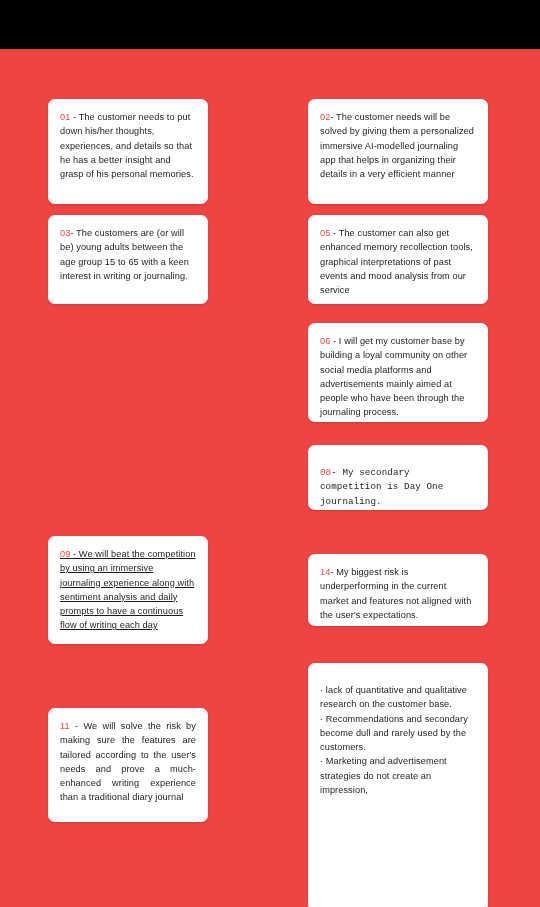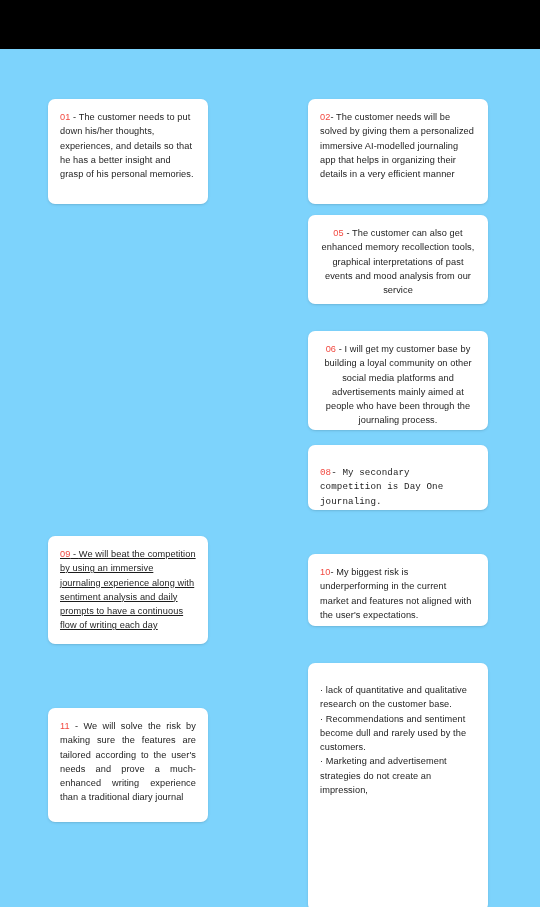--- a/index.html
+++ b/index.html
@@ -8,21 +8,21 @@
     width: 540px;
     height: 907px;
     background: #f4f4f4;
     font-family: "Liberation Sans", sans-serif;
   }
 
   #page {
     position: relative;
     width: 540px;
     height: 907px;
-    background: #7dd3fc;
+    background: #ef4444;
     overflow: hidden;
   }
 
   #topbar {
     position: absolute;
     left: 0;
     top: 0;
     width: 540px;
     height: 49px;
     background: #000000;
@@ -76,48 +76,51 @@
   <div id="board">
 
     <div class="card col-left" style="top:50px;height:105px;">
       <p><span class="num">01</span><span> - </span><span>The customer needs to put down his/her thoughts, experiences, and details so that he has a better insight and grasp of his personal memories.</span></p>
     </div>
 
     <div class="card col-right" style="top:50px;height:105px;">
       <p><span class="num">02</span><span>- </span><span>The customer needs will be solved by giving them a personalized immersive AI-modelled journaling app that helps in organizing their details in a very efficient manner</span></p>
     </div>
 
+    <div class="card col-left" style="top:166px;height:89px;">
+      <p><span class="num">03</span><span>- </span><span>The customers are (or will be) young adults between the age group 15 to 65 with a keen interest in writing or journaling.</span></p>
+    </div>
 
-    <div class="card col-right" style="top:166px;height:89px;text-align:center;">
+    <div class="card col-right" style="top:166px;height:89px;">
       <p><span class="num">05</span><span> - </span><span>The customer can also get enhanced memory recollection tools, graphical interpretations of past events and mood analysis from our service</span></p>
     </div>
 
 
-    <div class="card col-right" style="top:282px;height:99px;text-align:center;">
+    <div class="card col-right" style="top:274px;height:99px;">
       <p><span class="num">06</span><span> - </span><span>I will get my customer base by building a loyal community on other social media platforms and advertisements mainly aimed at people who have been through the journaling process.</span></p>
     </div>
 
 
     <div class="card col-right" style="top:396px;height:65px;padding-top:21px;font-family:Liberation Mono, monospace;">
       <p><span class="num">08</span><span>- </span><span>My secondary competition is Day One journaling.</span></p>
     </div>
 
     <div class="card col-left" style="top:487px;height:108px;text-decoration:underline;">
       <p><span class="num">09</span><span> - </span><span>We will beat the competition by using an immersive journaling experience along with sentiment analysis and daily prompts to have a continuous flow of writing each day</span></p>
     </div>
 
     <div class="card col-right" style="top:505px;height:72px;">
-      <p><span class="num">10</span><span>- </span><span>My biggest risk is underperforming in the current market and features not aligned with the user's expectations.</span></p>
+      <p><span class="num">14</span><span>- </span><span>My biggest risk is underperforming in the current market and features not aligned with the user's expectations.</span></p>
     </div>
 
     <div class="card col-left justify" style="top:659px;height:114px;">
       <p><span class="num">11</span><span> - </span><span>We will solve the risk by making sure the features are tailored according to the user's needs and prove a much-enhanced writing experience than a traditional diary journal</span></p>
     </div>
 
     <div class="card col-right" style="top:614px;height:248px;">
       <span class="blank"></span>
       <p>· lack of quantitative and qualitative research on the customer base.</p>
-      <p>· Recommendations and sentiment become dull and rarely used by the customers.</p>
+      <p>· Recommendations and secondary become dull and rarely used by the customers.</p>
       <p>· Marketing and advertisement strategies do not create an impression,</p>
     </div>
 
   </div>
 </div>
 
 </body></html>

